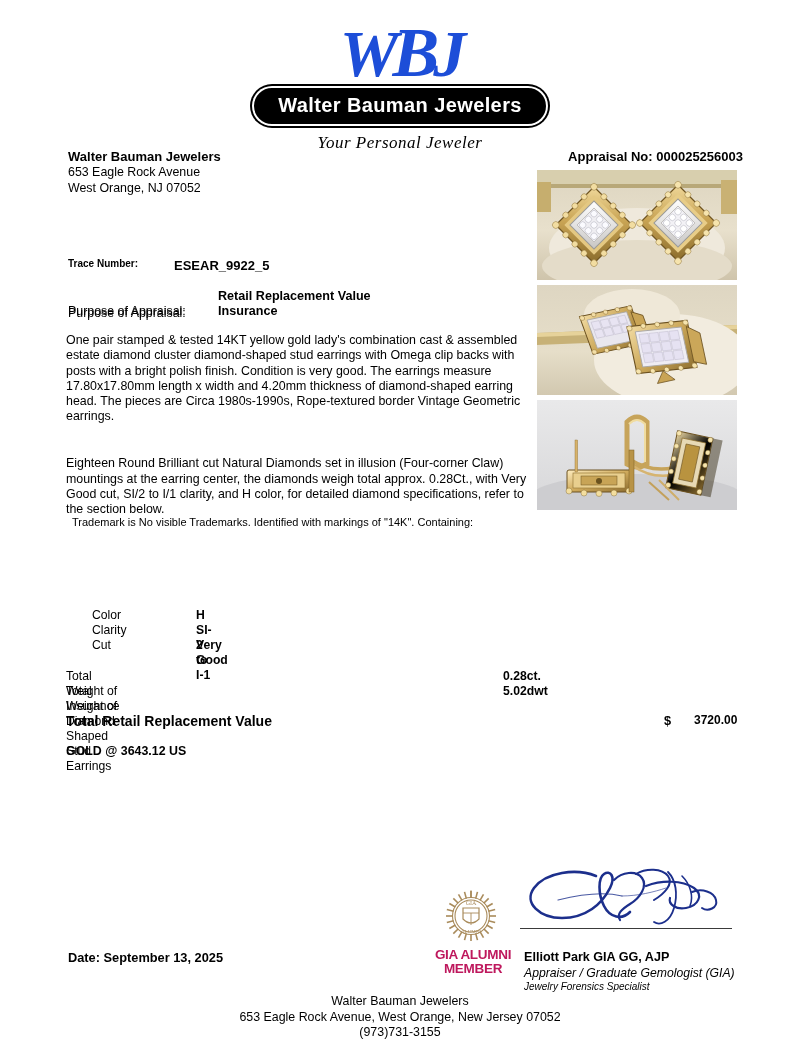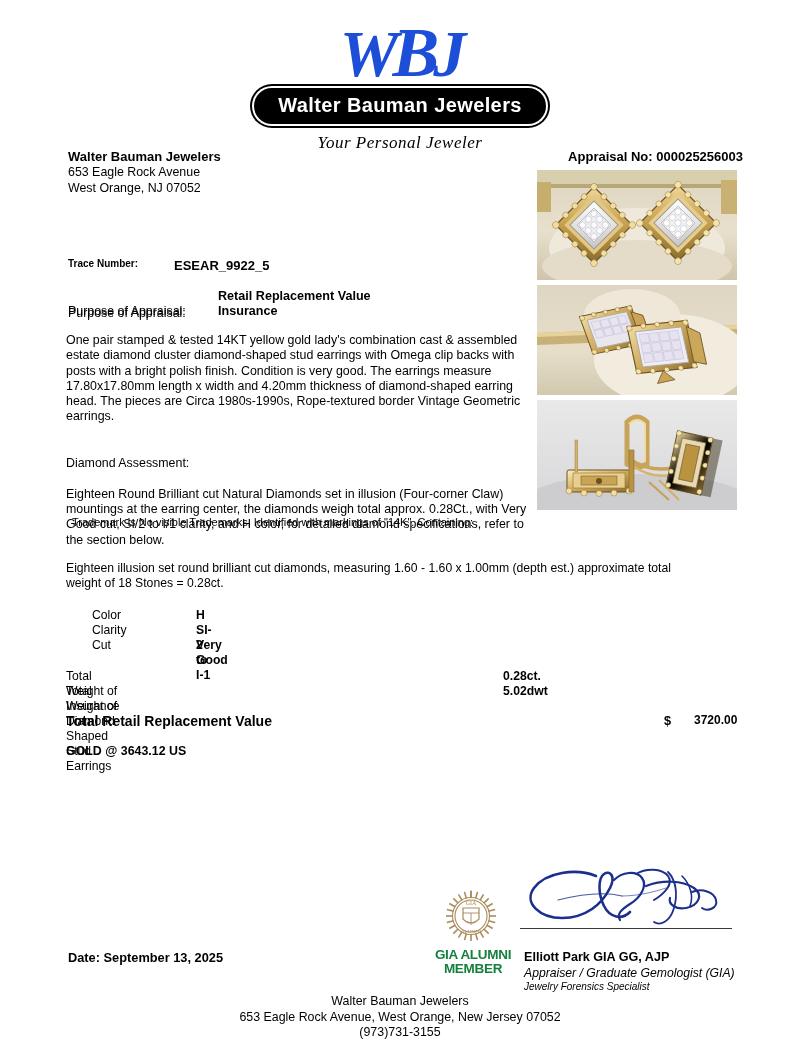--- a/index.html
+++ b/index.html
@@ -144,21 +144,21 @@
   #gia-alumni-text {
     position: absolute;
     left: 430px; top: 948px;
     width: 86px;
     text-align: center;
     font-size: 13.5px;
     line-height: 14px;
     font-weight: bold;
     letter-spacing: -0.3px;
     font-family: "Liberation Sans Narrow", "Liberation Sans", sans-serif;
-    color: #15803d;
+    color: #be185d;
     white-space: pre-line;
   }
   #signature {
     position: absolute;
     left: 518px; top: 866px;
     width: 210px; height: 62px;
   }
   #sig-rule {
     position: absolute;
     left: 520px; top: 928px;
@@ -215,27 +215,25 @@
   <div class="abs" id="trace-value">ESEAR_9922_5</div>
 
   <div class="abs" id="purpose-label">Purpose of Appraisal:</div>
   <div class="abs" id="purpose-value">Retail Replacement Value</div>
   <div class="abs" id="function-label">Purpose of Appraisal:</div>
   <div class="abs" id="function-value">Insurance</div>
 
   <div class="abs" id="desc-para">One pair stamped &amp; tested 14KT yellow gold lady's combination cast &amp; assembled estate diamond cluster diamond-shaped stud earrings with Omega clip backs with posts with a bright polish finish. Condition is very good. The earrings measure 17.80x17.80mm length x width and 4.20mm thickness of diamond-shaped earring head. The pieces are Circa 1980s-1990s, Rope-textured border Vintage Geometric earrings.</div>
 
   <div class="abs" id="diamond-assess">
-    <div>Diamond Assessment:</div>
     <div>Eighteen Round Brilliant cut Natural Diamonds set in illusion (Four-corner Claw) mountings at the earring center, the diamonds weigh total approx. 0.28Ct., with Very Good cut, SI/2 to I/1 clarity, and H color, for detailed diamond specifications, refer to the section below.</div>
   </div>
 
   <div class="abs" id="trademark-line">Trademark is No visible Trademarks. Identified with markings of "14K".   Containing:</div>
 
-  <div class="abs" id="stones-para">Eighteen illusion set round brilliant cut diamonds, measuring 1.60 - 1.60 x 1.00mm (depth est.) approximate total weight of 18 Stones = 0.28ct.</div>
 
   <div class="spec-row" id="spec-0">
     <span class="spec-key">Color</span>
     <span class="spec-val">H</span>
   </div>
   <div class="spec-row" id="spec-1">
     <span class="spec-key">Clarity</span>
     <span class="spec-val">SI-2 to I-1</span>
   </div>
   <div class="spec-row" id="spec-2">

